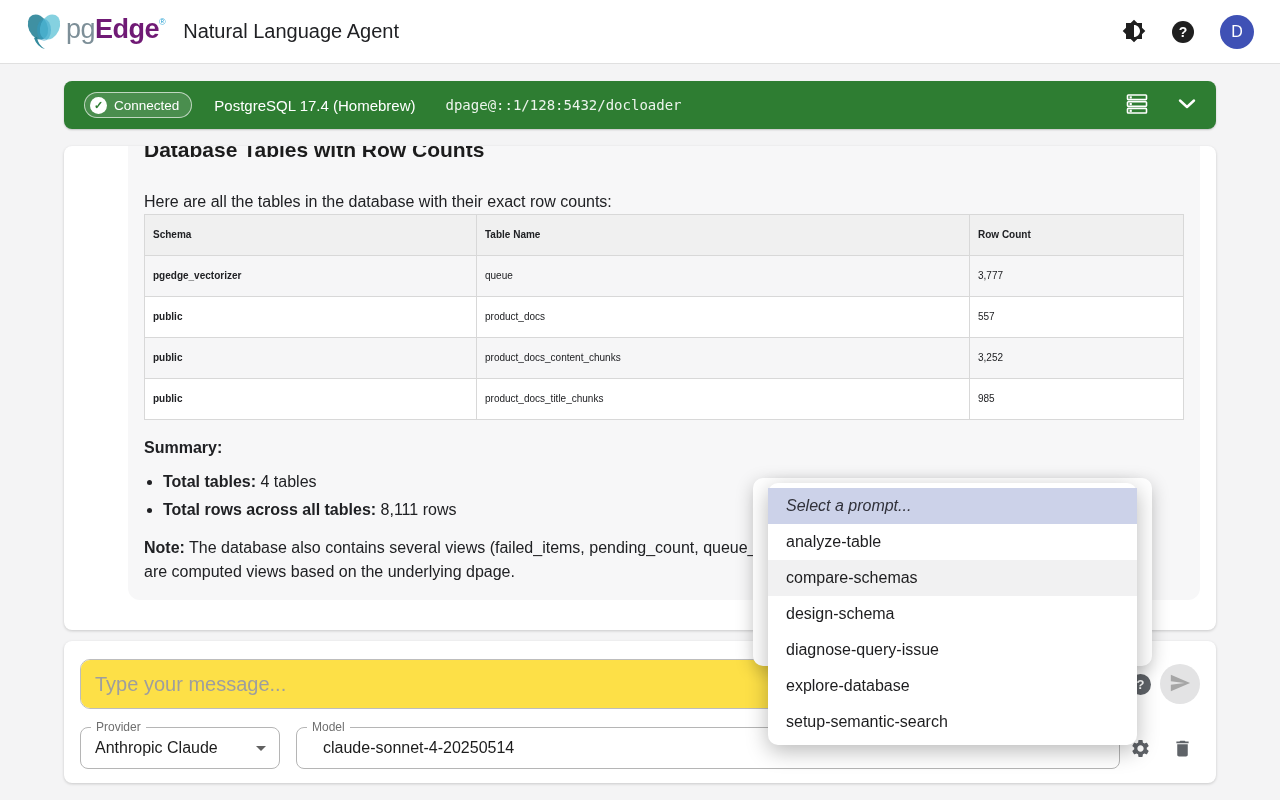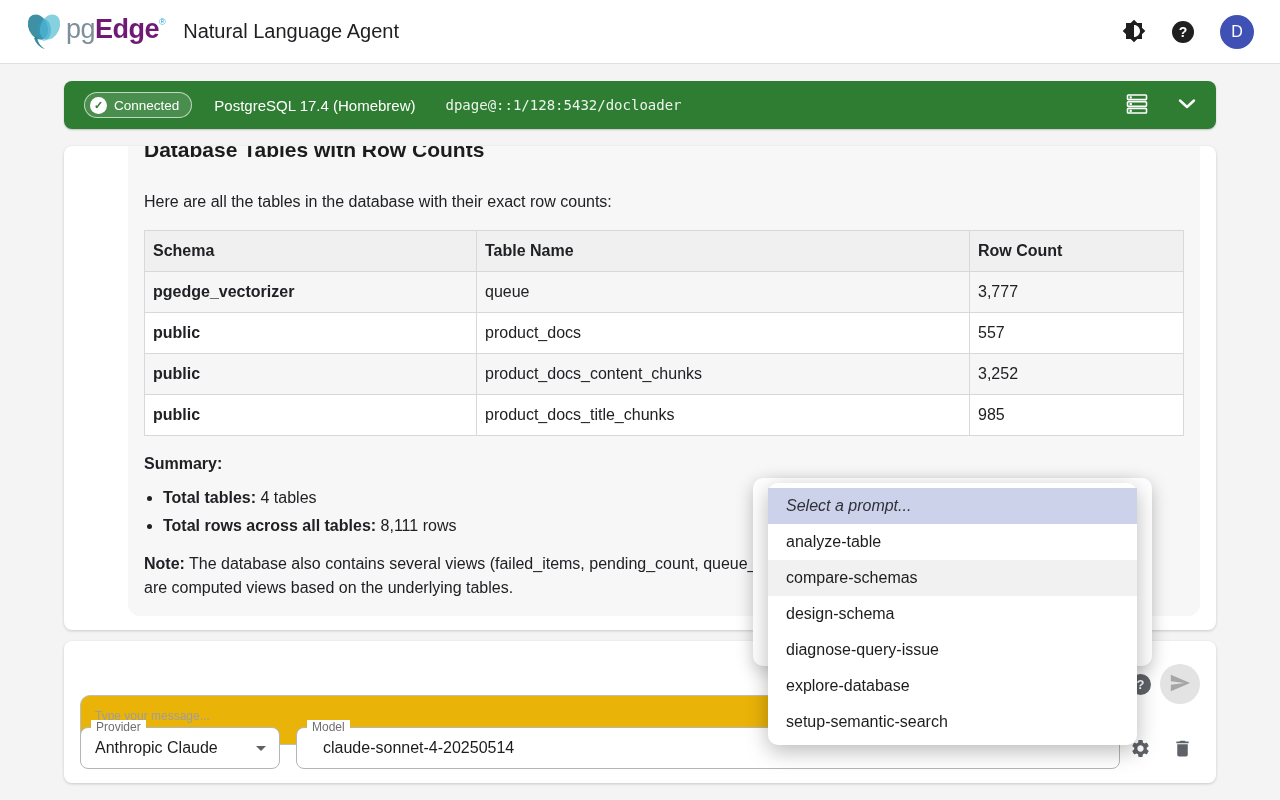--- a/index.html
+++ b/index.html
@@ -36,38 +36,38 @@
   .connbar-spacer { flex:1; }
   .connbar .icon-btn { margin-left:30px; }
 
   
   .chat-card { position:absolute; left:64px; top:146px; width:1152px; height:484px; background:#fff;
                border-radius:8px; box-shadow:0 1px 3px rgba(0,0,0,.18); overflow:hidden; }
   .msg-bubble { position:absolute; left:64px; top:-26px; width:1072px; background:#f7f7f8;
                 border-radius:12px; padding:16px; color:#202124; }
   .msg-heading { font-size:21px; line-height:27px; font-weight:700; color:#1c1c1c; }
   .msg-intro { font-size:16px; line-height:24px; margin-top:27px; }
-  .msg-table { border-collapse:collapse; width:100%; margin-top:16px; font-size:16px;border-radius:21px; }
+  .msg-table { border-collapse:collapse; width:100%; margin-top:0; font-size:10px;border-radius:21px; }
   .msg-table th, .msg-table td { border:1px solid #d8d8d8; padding:10px 12px 10px 8px; text-align:left; line-height:20px; }
   .msg-table th { background:#f0f0f0; font-weight:700; }
   .msg-table td:first-child { font-weight:700; }
   .msg-table tbody tr:nth-child(odd) { background:#f6f6f7; }
   .msg-table tbody tr:nth-child(even) { background:#ffffff; }
   .msg-table col.c1 { width:332px; } .msg-table col.c2 { width:493px; }
   .msg-summary { font-size:16px; line-height:24px; font-weight:700; margin-top:16px; }
   .msg-bullets { margin-top:10px; padding-left:19px; }
   .msg-bullets li { font-size:16px; line-height:24px; margin-bottom:4px; }
   .msg-note { font-size:16px; line-height:24px; margin-top:14px; }
 
   
   .composer-card { position:absolute; left:64px; top:641px; width:1152px; height:142px; background:#fff;
                    border-radius:8px; box-shadow:0 1px 3px rgba(0,0,0,.18); }
   .message-input { position:absolute; left:16px; top:18px; width:1040px; height:50px; border:1px solid #bdbdbd;
-                   border-radius:10px; padding:13px 14px; font-size:12px; font-family:"Liberation Sans",sans-serif;
-                   color:#202124; resize:none; outline:none; background:#eab308;margin-top:36px; }
+                   border-radius:10px; padding:13px 14px; font-size:20px; font-family:"Liberation Sans",sans-serif;
+                   color:#202124; resize:none; outline:none; background:#fde047; }
   .message-input::placeholder { color:#9e9e9e; }
   .mini-help { position:absolute; left:1066px; top:33px; width:21px; height:21px; border-radius:50%;
                background:#5f6368; color:#fff; font-size:13px; font-weight:700; display:flex; align-items:center; justify-content:center; }
   .send-btn { position:absolute; left:1096px; top:23px; width:40px; height:40px; border-radius:50%;
               background:#e3e3e4; border:none; display:flex; align-items:center; justify-content:center; cursor:default; }
   .field { position:absolute; top:86px; height:42px; border:1px solid #b5b5b5; border-radius:8px; background:#fff; }
   .field-label { position:absolute; top:-8px; left:10px; background:#fff; padding:0 5px; font-size:12px; color:#6f6f6f; }
   .field-value { font-size:16px; color:#1c1c1c; line-height:40px; padding-left:14px; white-space:nowrap; overflow:hidden; }
   .field-provider { left:16px; width:200px; cursor:pointer; }
   .field-model { left:232px; width:824px;padding-left:12px; }
@@ -197,21 +197,21 @@
             </tr>
           </tbody>
       </table>
       <p class="msg-summary">Summary:</p>
       <ul class="msg-bullets">
 
           <li><strong>Total tables:</strong><span> 4 tables</span></li>
 
           <li><strong>Total rows across all tables:</strong><span> 8,111 rows</span></li>
         </ul>
-      <p class="msg-note"><strong>Note:</strong><span> The database also contains several views (failed_items, pending_count, queue_stats, queue_health, vectorizer_errors) but they</span><br><span>are computed views based on the underlying tables.</span></p>
+      <p class="msg-note"><strong>Note:</strong><span> The database also contains several views (failed_items, pending_count, queue_stats, queue_health, vectorizer_errors) but they</span><br><span>are computed views based on the underlying dpage.</span></p>
     </article>
   </section>
 
   <section class="composer-card">
     <textarea class="message-input" placeholder="Type your message..." style=""></textarea>
     <div class="mini-help">?</div>
     <button class="send-btn">
       <span>
         <svg width="22" height="22" viewBox="0 0 24 24" fill="#a6a6a6">
           <path d="M2.01 21L23 12 2.01 3 2 10l15 2-15 2z"></path>

